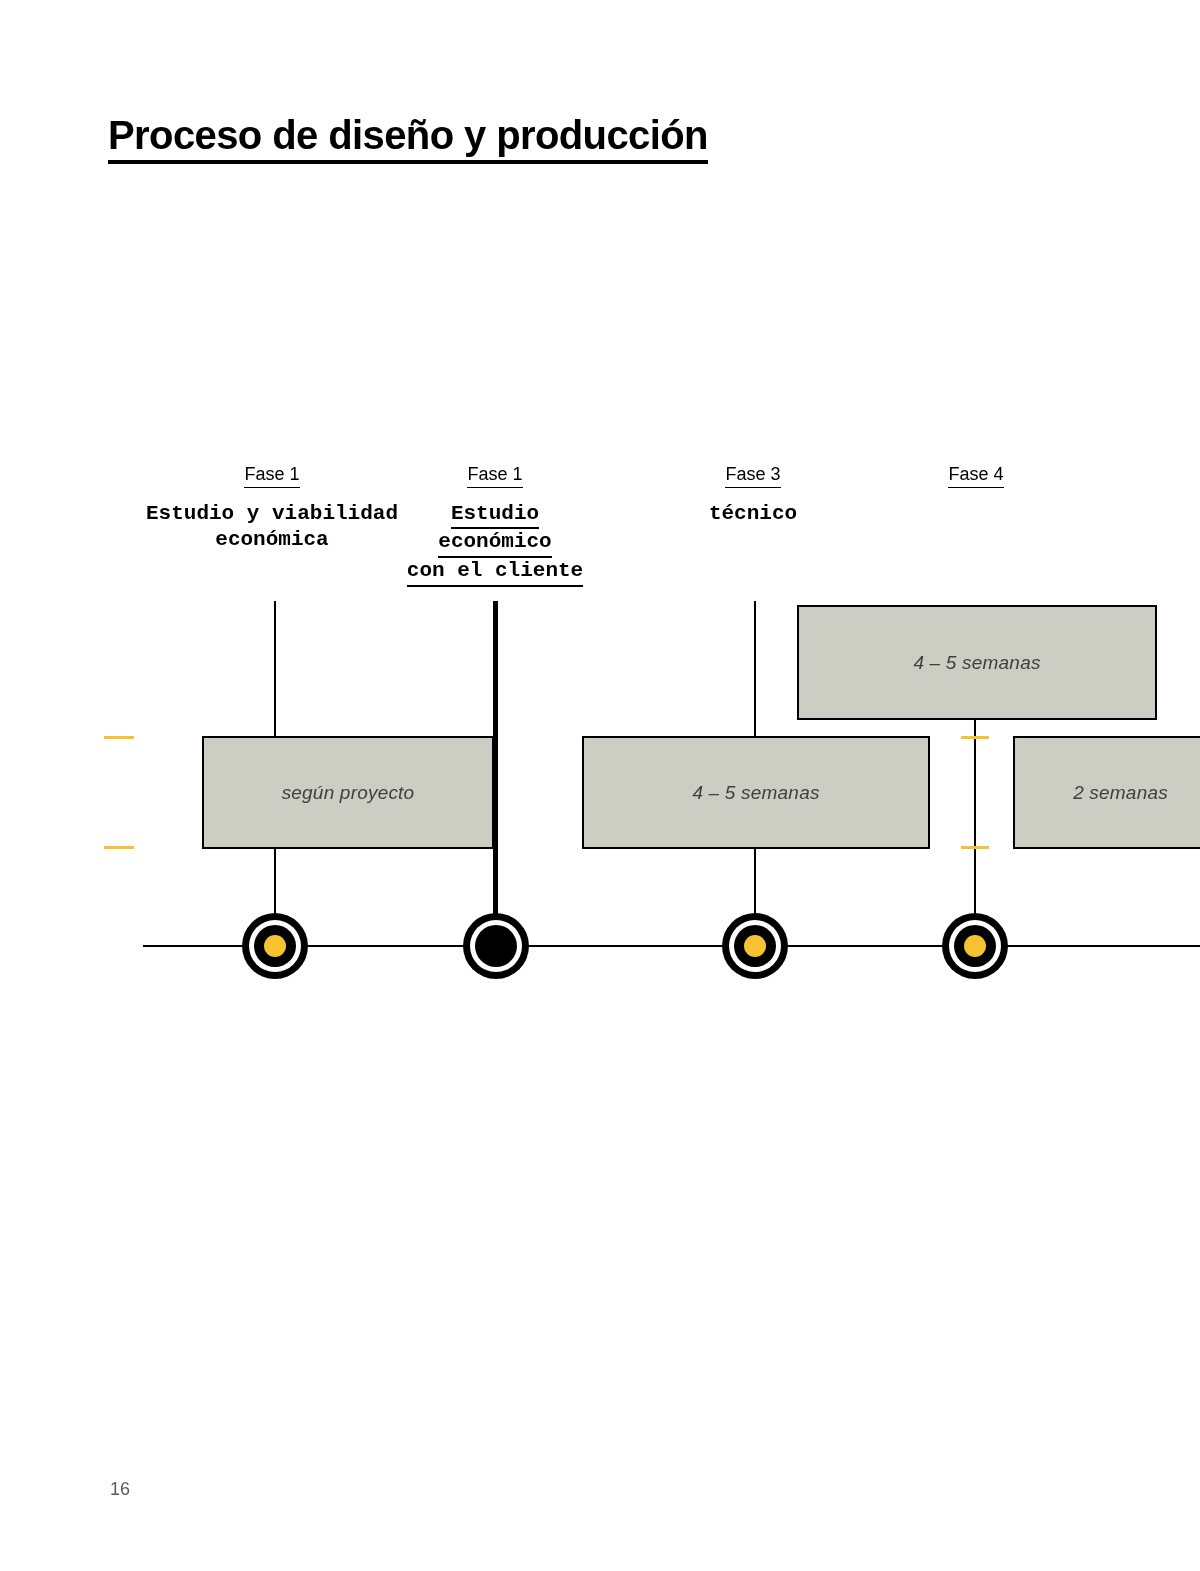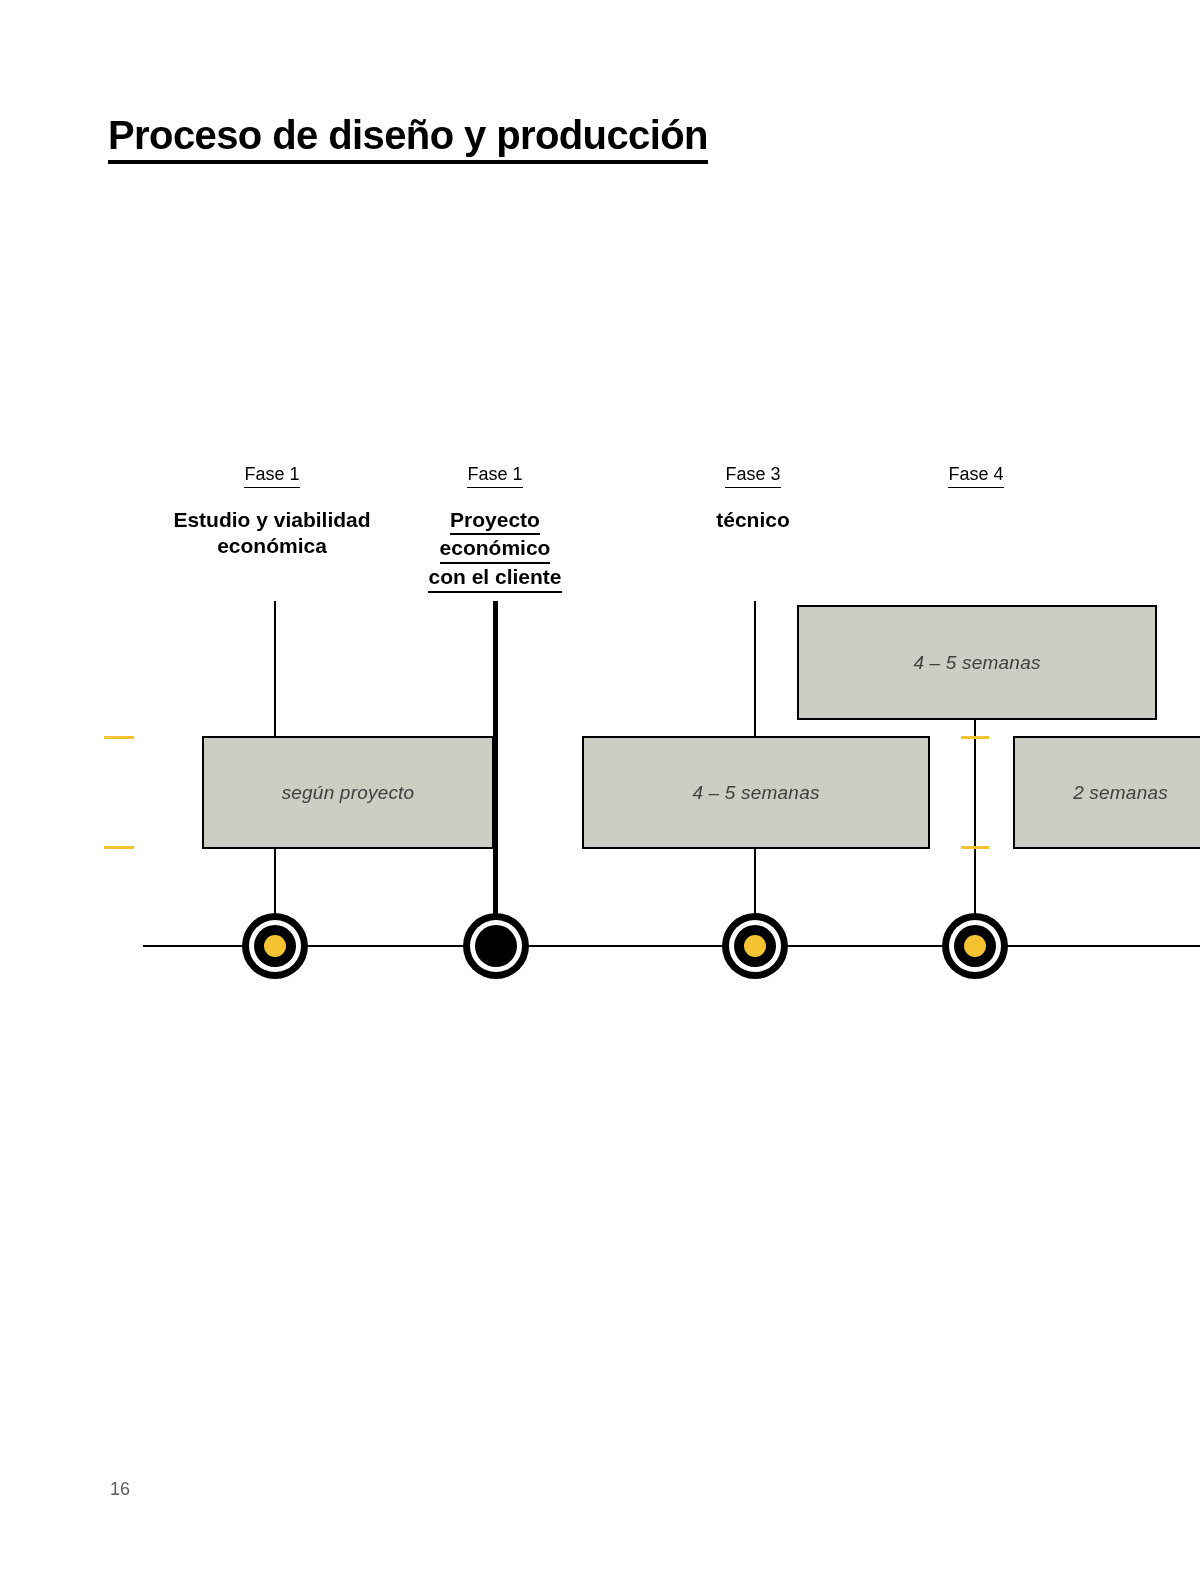--- a/index.html
+++ b/index.html
@@ -49,24 +49,25 @@
   }
   .phase-kicker {
     font-size: 18px;
     font-weight: 400;
     line-height: 1.2;
     display: inline-block;
     border-bottom: 1.5px solid #000;
     padding-bottom: 1px;
   }
   .phase-title {
-    margin-top: 19px;
+    margin-top: 13px;
     font-size: 21px;
     font-weight: 700;
     line-height: 1.28;
+    font-family: Liberation Mono, monospace;
   }
   .phase-title span.u {
     border-bottom: 2.5px solid #000;
     display: inline-block;
     padding-bottom: 0px;
   }
 
   
   .stem {
     position: absolute;
@@ -171,21 +172,21 @@
       <div>Estudio y viabilidad</div>
       <div>económica</div>
     </div>
   </div>
 
   <div class="phase-head" style="left:345px; top:464px;">
     <div>
       <span class="phase-kicker">Fase 1</span>
     </div>
     <div class="phase-title">
-      <div><span class="u">Proyecto </span></div>
+      <div><span class="u">Estudio </span></div>
       <div><span class="u">económico</span></div>
       <div><span class="u">con el cliente</span></div>
     </div>
   </div>
 
   <div class="phase-head" style="left:603px; top:464px;">
     <div>
       <span class="phase-kicker">Fase 3</span>
     </div>
     <div class="phase-title">

